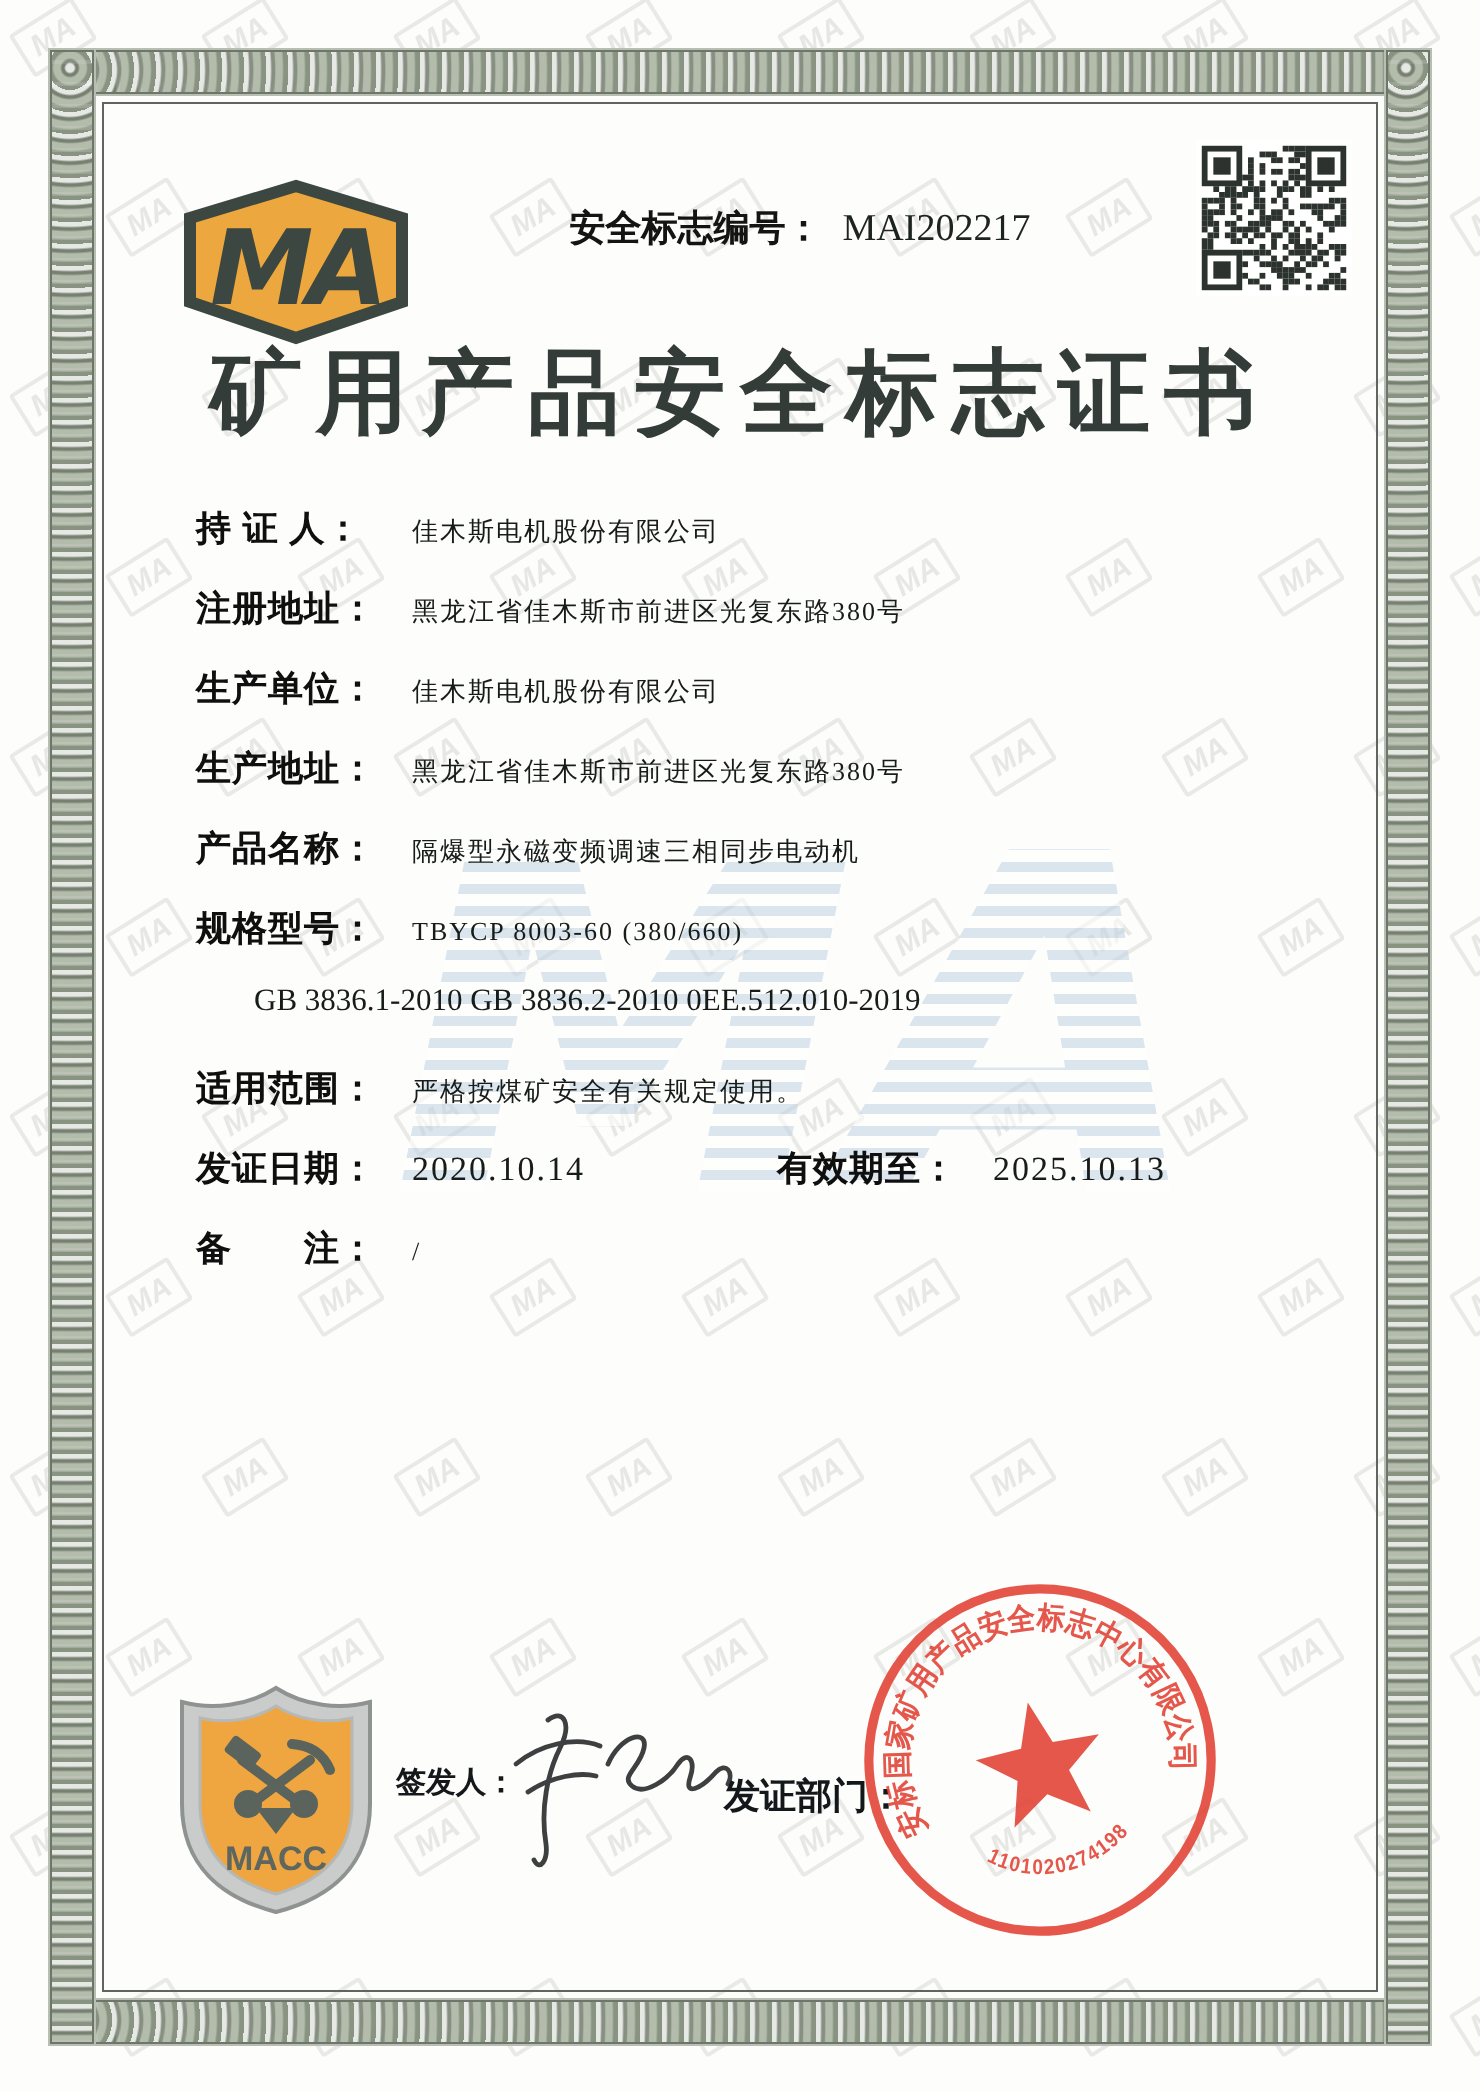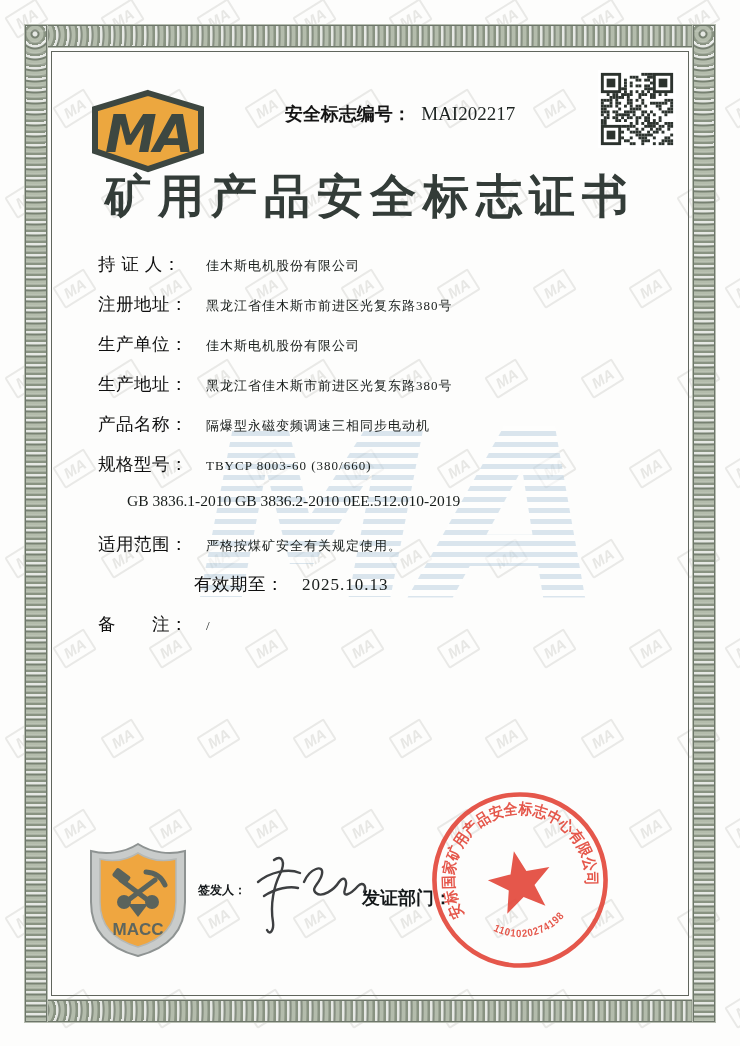--- a/index.html
+++ b/index.html
@@ -35,32 +35,32 @@
   .logo{position:absolute;left:86px;top:88px;}
   .certno{position:absolute;left:210px;width:380px;top:102px;text-align:center;white-space:nowrap;}
   .certno .lbl{font-weight:bold;font-size:18px;color:#141414;}
   .certno .val{font-family:"Liberation Serif",serif;font-size:19px;color:#1d2321;margin-left:6px;}
   .qr{position:absolute;right:64px;top:70px;}
   .title{position:absolute;left:0;right:0;top:166px;text-align:center;
      font-family:"Liberation Serif",serif;font-weight:bold;font-size:46px;
      letter-spacing:7px;color:#333c38;}
   .fields{position:absolute;left:98px;right:66px;top:252px;}
   .row{display:flex;align-items:baseline;margin-bottom:16px;min-height:24px;}
-  .row .lbl{font-weight:normal;font-size:17.5px;color:#0f0f0f;flex:0 0 108px;white-space:nowrap;letter-spacing:.5px;}
+  .row .lbl{font-weight:bold;font-size:17.5px;color:#0f0f0f;flex:0 0 108px;white-space:nowrap;letter-spacing:.5px;}
   .row .val{font-family:"Liberation Serif",serif;font-size:13px;color:#171c1a;letter-spacing:1px;}
   .row.wide .lbl{flex:0 0 auto;margin-right:12px;}
   .row.wide .val{font-size:15.5px;letter-spacing:0;margin-left:29px;}
   .row.dates .pair{display:flex;align-items:baseline;}
   .row.dates .pair.second{margin-left:96px;}
   .row.dates .val{font-size:17px;}
   .statement{position:absolute;left:96px;right:66px;top:700px;
      font-family:"Liberation Serif",serif;font-size:15.5px;line-height:1.78;
      color:#131715;text-align:justify;text-indent:2em;letter-spacing:.4px;}
   .macc{position:absolute;left:86px;top:840px;}
-  .signer{position:absolute;left:198px;top:882px;font-weight:bold;font-size:12px;color:#14181a;white-space:nowrap;}
+  .signer{position:absolute;left:198px;top:882px;font-weight:bold;font-size:15px;color:#14181a;white-space:nowrap;}
   .signature{position:absolute;left:240px;top:838px;}
   .dept{position:absolute;left:362px;top:886px;font-weight:bold;font-size:18px;color:#14181a;white-space:nowrap;}
   .stamp{position:absolute;left:428px;top:788px;z-index:3;opacity:.92;}
 </style>
 </head>
 <body>
 
 <div class="page">
 
   <div class="wm-layer" id="wmLayer">
@@ -451,20 +451,24 @@
         <span class="val">TBYCP 8003-60 (380/660)</span>
       </div>
       <div class="row wide">
         <span class="val">GB 3836.1-2010 GB 3836.2-2010 0EE.512.010-2019</span>
       </div>
       <div class="row">
         <span class="lbl">适用范围：</span>
         <span class="val">严格按煤矿安全有关规定使用。</span>
       </div>
       <div class="row dates">
+        <span class="pair">
+          <span class="lbl">发证日期：</span>
+          <span class="val">2020.10.14</span>
+        </span>
         <span class="pair second">
           <span class="lbl">有效期至：</span>
           <span class="val">2025.10.13</span>
         </span>
       </div>
       <div class="row">
         <span class="lbl">备　　注：</span>
         <span class="val">/</span>
       </div>
     </div>

